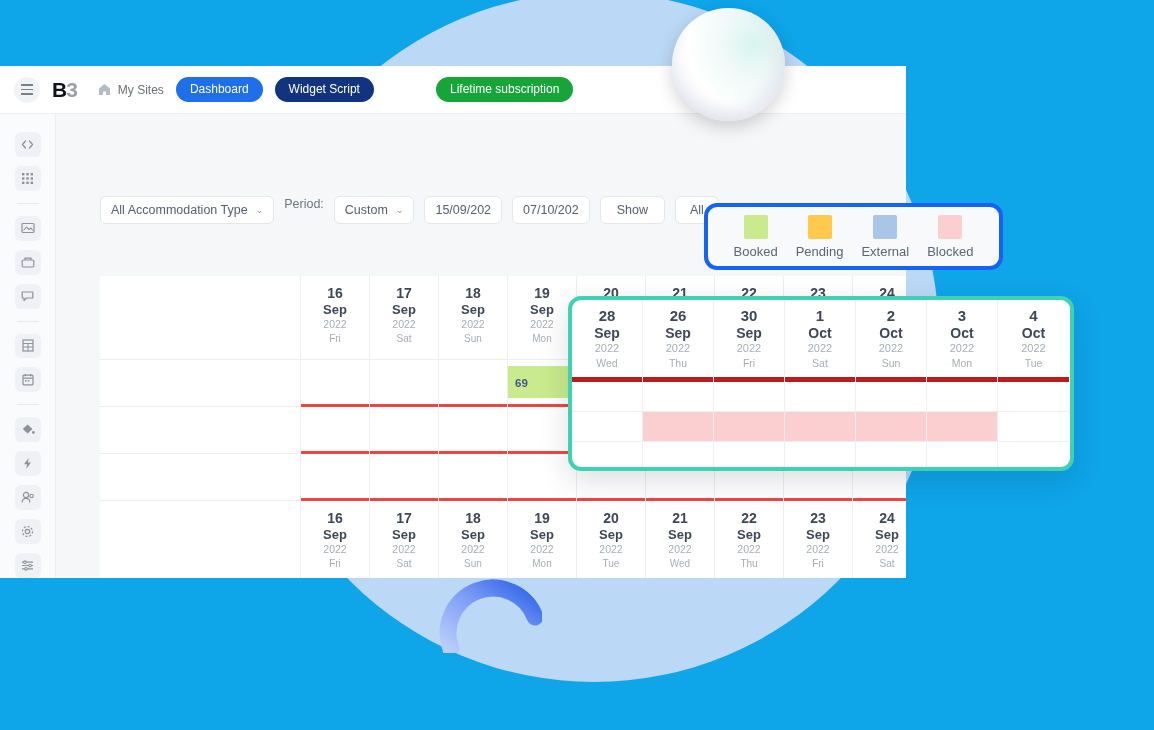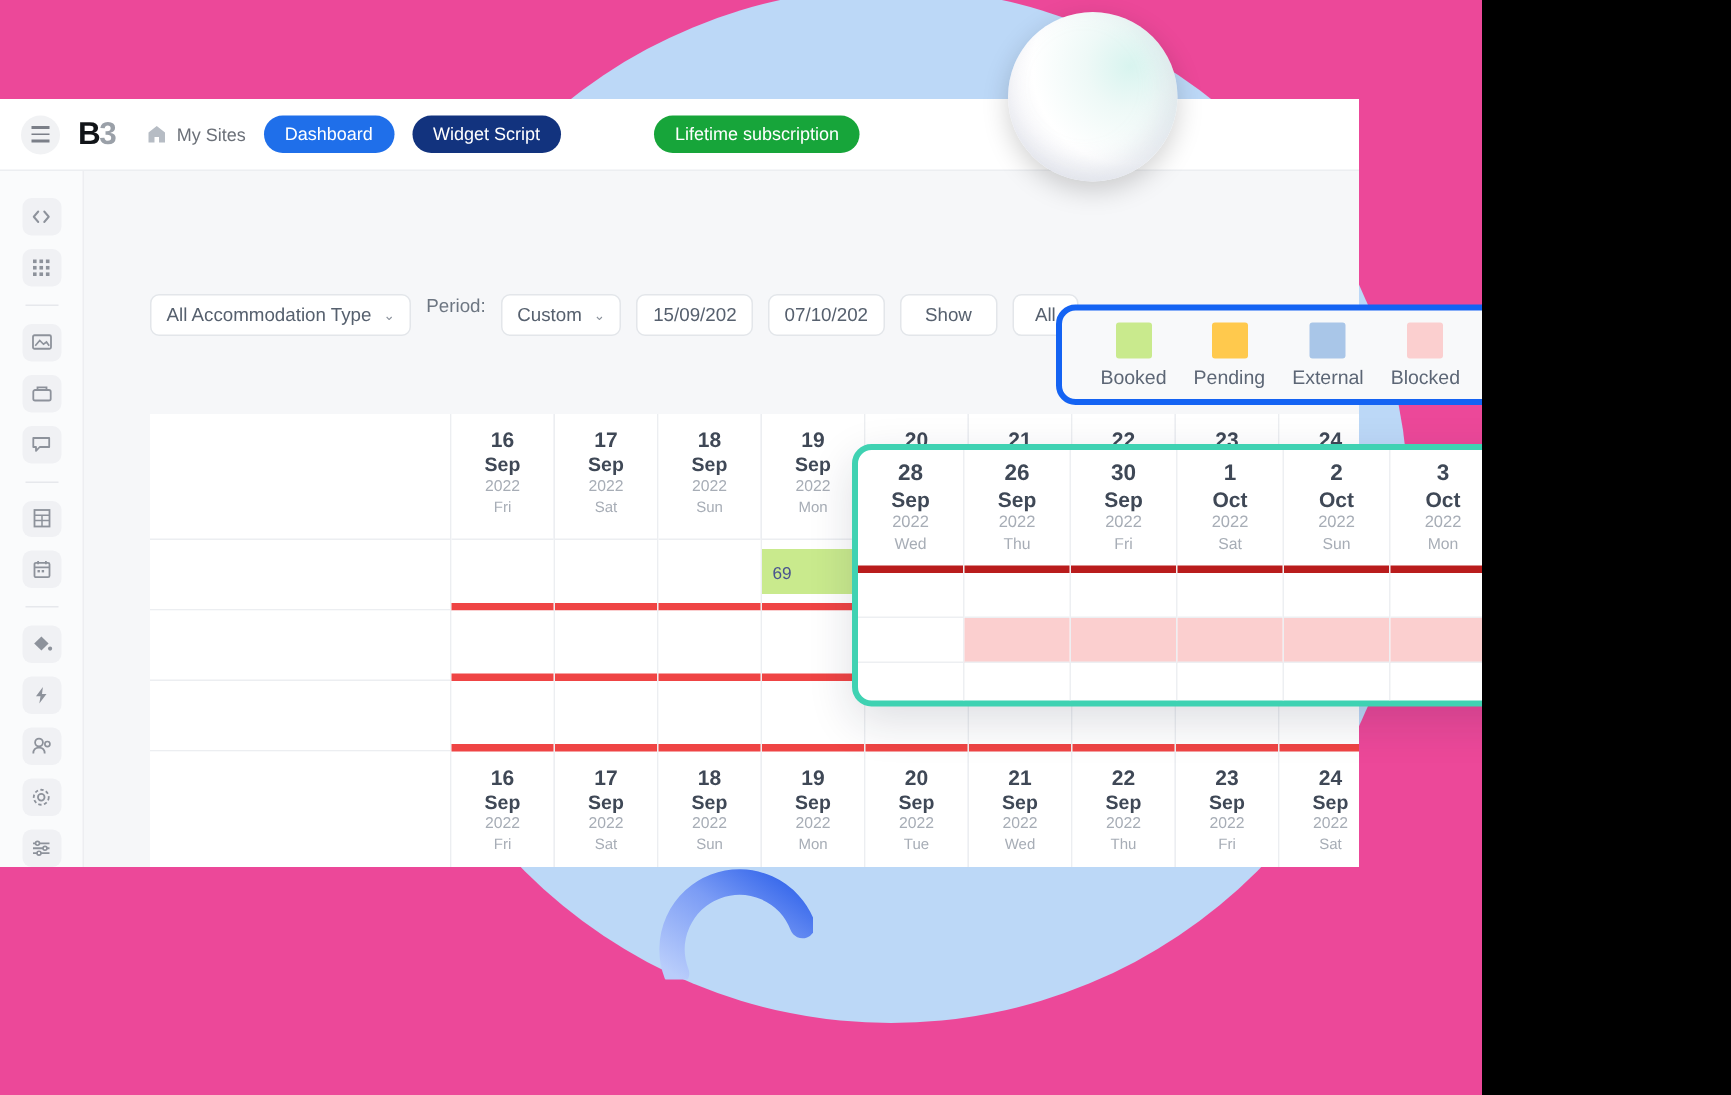--- a/index.html
+++ b/index.html
@@ -2,21 +2,21 @@
 <html><head>
 <meta charset="utf-8">
 <style>
   * { box-sizing: border-box; margin: 0; padding: 0; }
   html, body {
     width: 1154px; height: 730px;
     background: #000;
     font-family: "Liberation Sans", sans-serif;
     overflow: hidden;
   }
-  #stage { position: relative; width: 988px; height: 730px; background: #ec4899; overflow: hidden; }
+  #stage { position: relative; width: 1154px; height: 730px; background: #0ea5e9; overflow: hidden; }
 
   
   .bg-circle {
     position: absolute; left: 249px; top: -8px;
     width: 690px; height: 690px; border-radius: 50%;
     background: #bcd8f7;
   }
   .bg-sphere {
     position: absolute; left: 672px; top: 8px;
     width: 113px; height: 113px; border-radius: 50%;
@@ -101,21 +101,21 @@
   .dcol { width: 69px; flex: 0 0 69px; border-left: 1px solid #eceef1; }
   .dhead {
     height: 84px; background: #fff; padding-top: 9px;
     display: flex; flex-direction: column; align-items: center; gap: 1px;
     border-bottom: 1px solid #eceef1;
   }
   .dhead .dnum { font-size: 14px; color: #3f4856; font-weight: bold; }
   .dhead .dmon { font-size: 13px; color: #3f4856; font-weight: bold; }
   .dhead .dyr { font-size: 10.5px; color: #a7adb6; }
   .dhead .ddow { font-size: 10px; color: #a7adb6; margin-top: 2px; }
-  .drow { height: 47px; background: #fff; border-bottom: 5px solid #ef4444; position: relative; }
+  .drow { height: 47px; background: #fff; border-bottom: 3px solid #ef4444; position: relative; font-weight: bold; }
   .accom-head { height: 84px; background: #fff; border-bottom: 1px solid #eceef1; }
   .accom-row { height: 47px; background: #fff; border-bottom: 1px solid #eceef1; }
 
   .bar { position: absolute; left: 0; right: 0; top: 6px; bottom: 6px; }
   .bar.booked { background: #c9ea8d; }
   .bar-label { font-size: 11.5px; color: #49538f; padding-left: 7px; line-height: 35px; }
 
   
   .accom-card {
     position: absolute; left: 71px; top: 296px; width: 237px; height: 295px;

